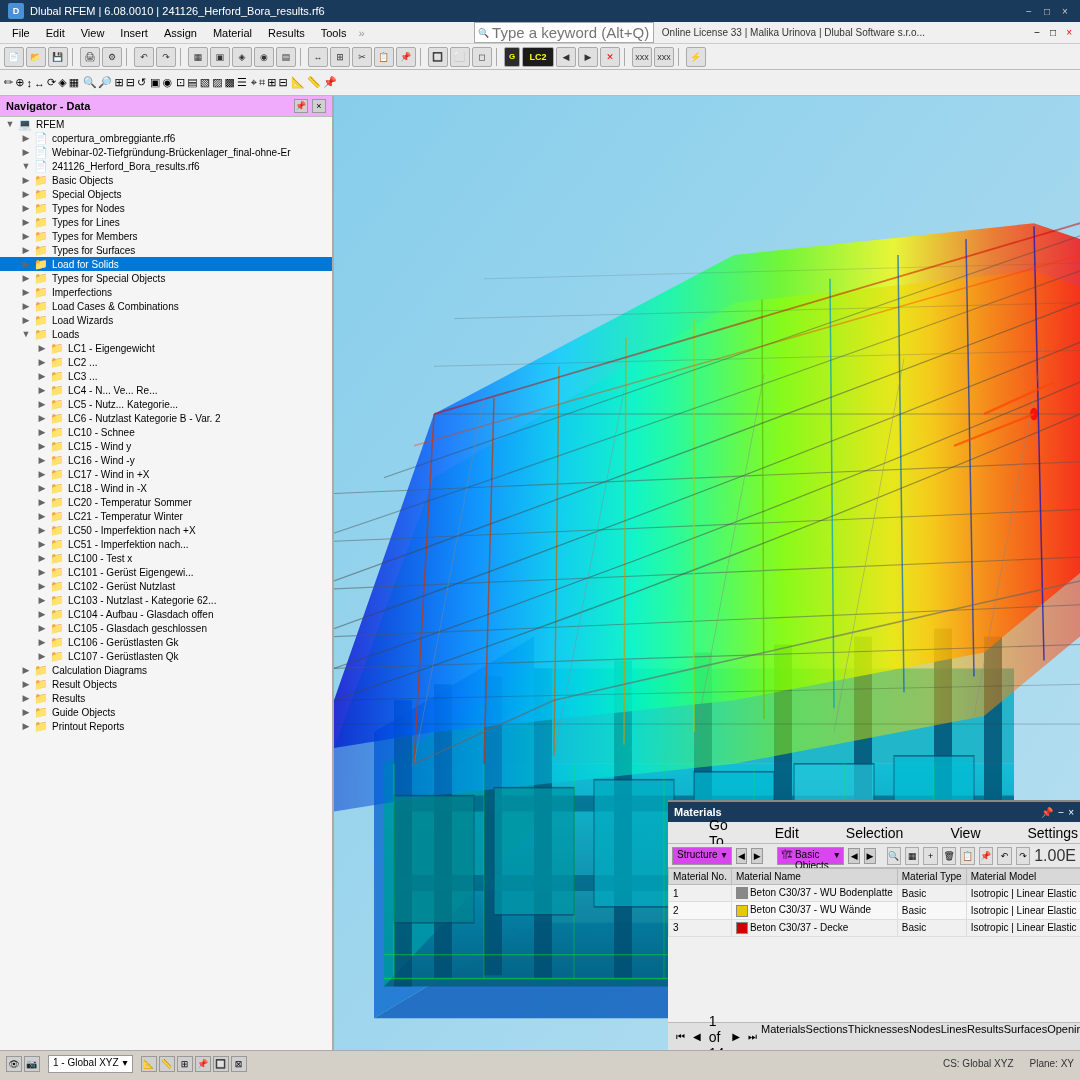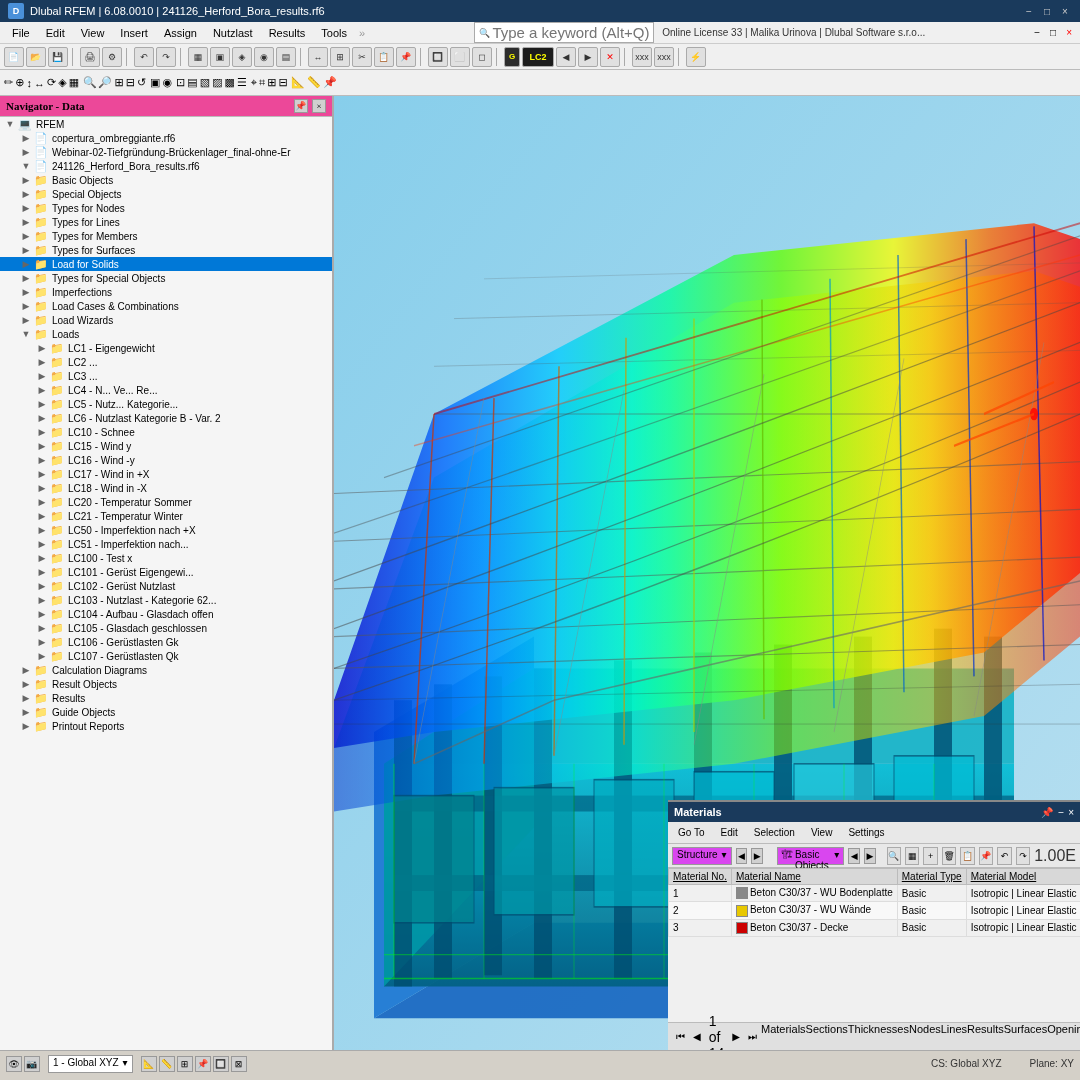--- a/index.html
+++ b/index.html
@@ -21,21 +21,21 @@
     
     .toolbar { background: #f0f0f0; border-bottom: 1px solid #bbb; height: 26px; display: flex; align-items: center; padding: 2px 4px; gap: 2px; flex-wrap: nowrap; overflow: hidden; }
     .toolbar .tb-btn { width: 20px; height: 20px; background: #e0e0e0; border: 1px solid #aaa; border-radius: 2px; cursor: pointer; display: flex; align-items: center; justify-content: center; font-size: 9px; color: #333; flex-shrink: 0; }
     .toolbar .tb-separator { width: 4px; height: 18px; border-left: 1px solid #aaa; margin: 0 2px; flex-shrink: 0; }
 
     
     #main-layout { display: flex; height: calc(1080px - 22px - 22px - 26px - 26px - 30px); }
 
     
     #navigator { width: 334px; background: #f5f5f5; border-right: 2px solid #aaa; display: flex; flex-direction: column; overflow: hidden; flex-shrink: 0; }
-    #nav-header { background: #ec4899; border-bottom: 1px solid #bbb; padding: 3px 6px; display: flex; align-items: center; justify-content: space-between; font-family: Liberation Serif, serif; }
+    #nav-header { background: #f0abfc; border-bottom: 1px solid #bbb; padding: 3px 6px; display: flex; align-items: center; justify-content: space-between; }
     #nav-header .nav-title { font-weight: bold; font-size: 11px; }
     #nav-header .nav-controls { display: flex; gap: 4px; }
     #nav-header .nav-ctrl-btn { width: 14px; height: 14px; background: #d0d0d0; border: 1px solid #999; cursor: pointer; font-size: 9px; display: flex; align-items: center; justify-content: center; }
     #nav-tree { flex: 1; overflow-y: auto; overflow-x: hidden; }
     .tree-item { display: flex; align-items: center; padding: 1px 0; cursor: pointer; white-space: nowrap; }
     .tree-item.selected { background: #0078d7; color: white; }
     .tree-item .expander { width: 16px; display: flex; align-items: center; justify-content: center; font-size: 9px; color: #666; flex-shrink: 0; }
     .tree-item .folder-icon { width: 16px; height: 12px; margin-right: 2px; flex-shrink: 0; }
     .tree-item .item-label { font-size: 10px; }
     .folder-yellow { color: #e8c800; }
@@ -48,38 +48,38 @@
     
     #viewport { flex: 1; background: #87ceeb; position: relative; overflow: hidden; }
 
     
     #bottom-panel { position: absolute; bottom: 0; left: 334px; right: 0; height: 250px; background: #f0f0f0; border-top: 2px solid #888; display: flex; flex-direction: column; }
     #mat-header { background: #1a3a5c; color: white; padding: 2px 6px; display: flex; align-items: center; justify-content: space-between; height: 20px; }
     #mat-header .mat-title { font-size: 11px; font-weight: bold; }
     #mat-header .mat-controls { display: flex; gap: 4px; }
     #mat-header .mat-ctrl-btn { color: white; cursor: pointer; font-size: 10px; }
     #mat-toolbar { background: #e8e8e8; border-bottom: 1px solid #bbb; height: 22px; display: flex; align-items: center; padding: 0 4px; gap: 4px; }
-    #mat-toolbar .mt-btn { padding: 1px 6px; font-size: 10px; cursor: pointer; color: #000; }
+    #mat-toolbar .mt-btn { padding: 1px 6px; font-size: 14px; cursor: pointer; color: #000; margin-left: 31px; }
     #mat-toolbar2 { background: #e8e8e8; border-bottom: 1px solid #bbb; height: 24px; display: flex; align-items: center; padding: 0 4px; gap: 4px; }
     #mat-toolbar2 .combo-btn { display: flex; align-items: flex-start; background: #d946ef; border: 1px solid #999; padding: 1px 4px; font-size: 10px; cursor: pointer; height: 18px; }
     #mat-toolbar2 .nav-arrow { width: 16px; height: 16px; background: #d0d0d0; border: 1px solid #999; cursor: pointer; display: flex; align-items: center; justify-content: center; font-size: 9px; }
     #mat-toolbar2 .tb-icon-btn { width: 20px; height: 18px; background: #e0e0e0; border: 1px solid #aaa; cursor: pointer; display: flex; align-items: center; justify-content: center; font-size: 9px; }
     #mat-table { flex: 1; overflow-y: auto; }
     #mat-table table { width: 100%; border-collapse: collapse; font-size: 10px; }
-    #mat-table th { background: #d8d8d8; border: 1px solid #bbb; padding: 2px 4px; text-align: left; font-weight: normal; white-space: nowrap; text-decoration: underline; }
+    #mat-table th { background: #d8d8d8; border: 1px solid #bbb; padding: 2px 4px; text-align: left; font-weight: normal; white-space: nowrap; }
     #mat-table td { border: 1px solid #ddd; padding: 2px 4px; white-space: nowrap; }
     #mat-table tr:nth-child(even) { background: #f8f8f8; }
     .color-swatch { width: 12px; height: 12px; display: inline-block; border: 1px solid #888; vertical-align: middle; margin-right: 2px; }
 
     
     #status-bar { background: #d4d0c8; border-top: 1px solid #aaa; height: 26px; display: flex; align-items: center; padding: 0 6px; gap: 8px; font-size: 10px; }
     #status-bar .status-combo { background: white; border: 1px solid #999; padding: 1px 4px; font-size: 10px; height: 18px; display: flex; cursor: pointer; }
     #status-bar .status-icons { display: flex; gap: 2px; align-items: center; }
     #status-bar .status-icon { width: 16px; height: 16px; background: #d0d0d0; border: 1px solid #999; cursor: pointer; display: flex; align-items: center; justify-content: center; font-size: 9px; }
-    #cs-info { margin-left: auto; display: flex; gap: 28px; font-size: 10px; color: #333; }
+    #cs-info { margin-left: auto; display: flex; gap: 16px; font-size: 10px; color: #333; }
 
     
     .toolbar2 { background: #f0f0f0; border-bottom: 1px solid #bbb; height: 26px; display: flex; align-items: center; padding: 2px 4px; gap: 2px; flex-wrap: nowrap; overflow: hidden; }
 
     
     .viewport-3d { width: 100%; height: 100%; background: linear-gradient(135deg, #87ceeb 0%, #b8dff0 50%, #d0eaf8 100%); position: relative; overflow: hidden; }
     
     
     .struct-svg { position: absolute; top: 0; left: 0; width: 100%; height: 100%; }
   </style>
@@ -97,21 +97,21 @@
     <span>×</span>
   </div>
 </div>
 
 <div id="menu-bar">
   <span class="menu-item">File</span>
   <span class="menu-item">Edit</span>
   <span class="menu-item">View</span>
   <span class="menu-item">Insert</span>
   <span class="menu-item">Assign</span>
-  <span class="menu-item">Nutzlast</span>
+  <span class="menu-item">Material</span>
   <span class="menu-item">Results</span>
   <span class="menu-item">Tools</span>
   <span style="margin: 0 4px; color:#999;">»</span>
   <div class="search-box">
     <span style="font-size:9px; margin-right:2px;">🔍</span>
     <input type="text" placeholder="Type a keyword (Alt+Q)" style="">
   </div>
   <span class="license-bar" style="font-size:10px; color:#333; margin-left:4px; white-space:nowrap; overflow:hidden; max-width:320px;">Online License 33 | Malika Urinova | Dlubal Software s.r.o...</span>
   <div style="margin-left:auto; display:flex; gap:2px;">
     <span style="cursor:pointer; font-size:10px; padding:0 4px;">−</span>

